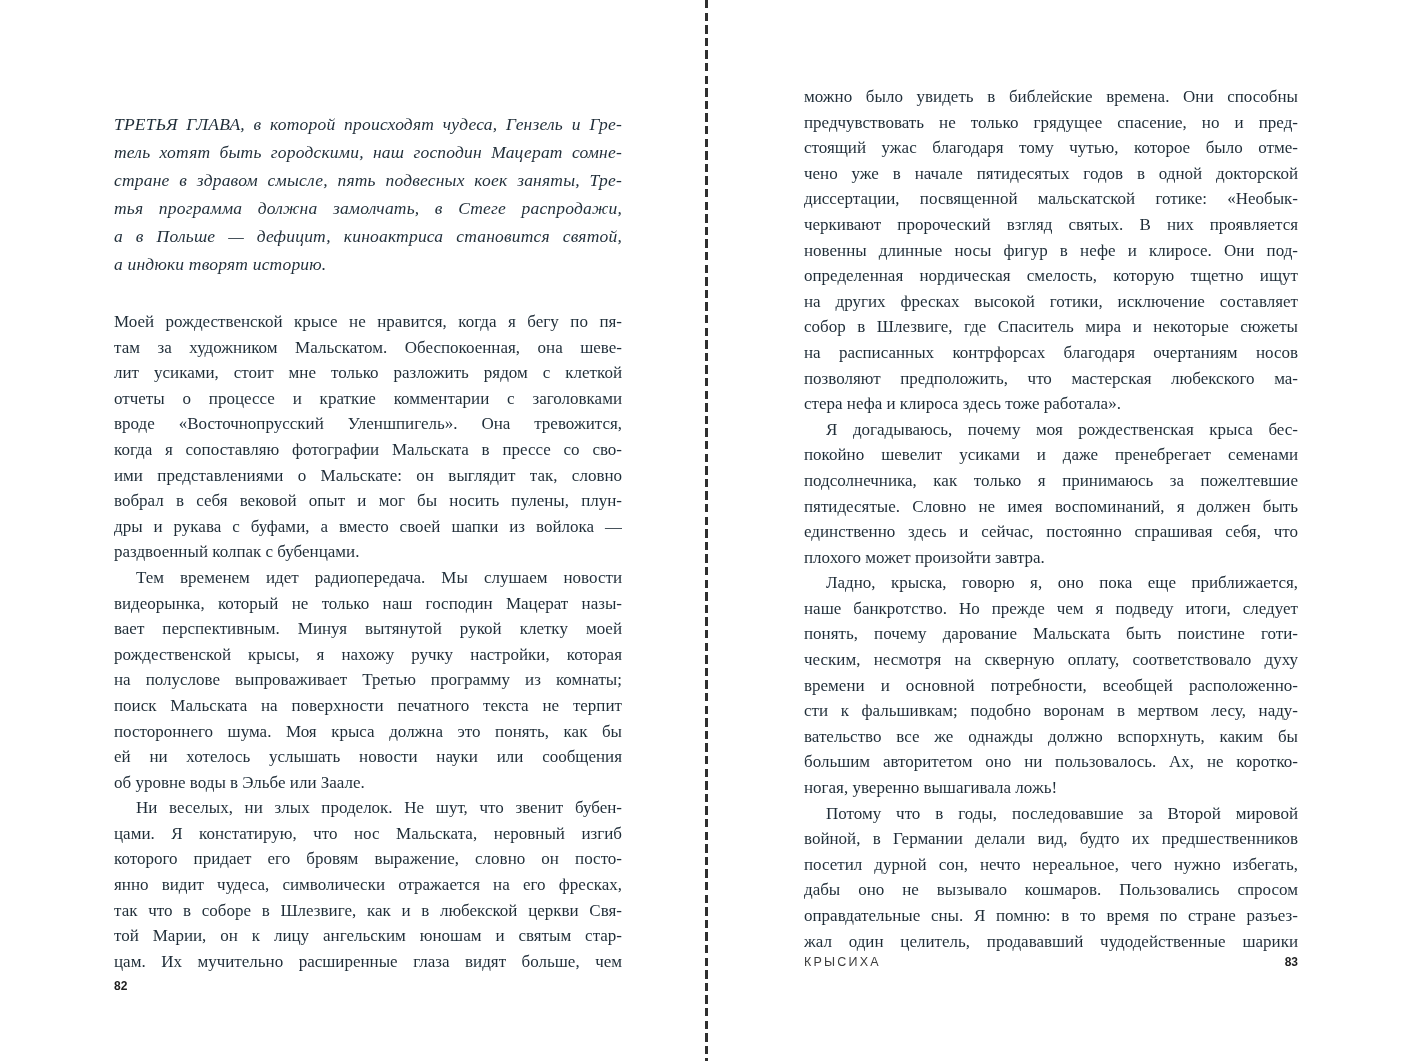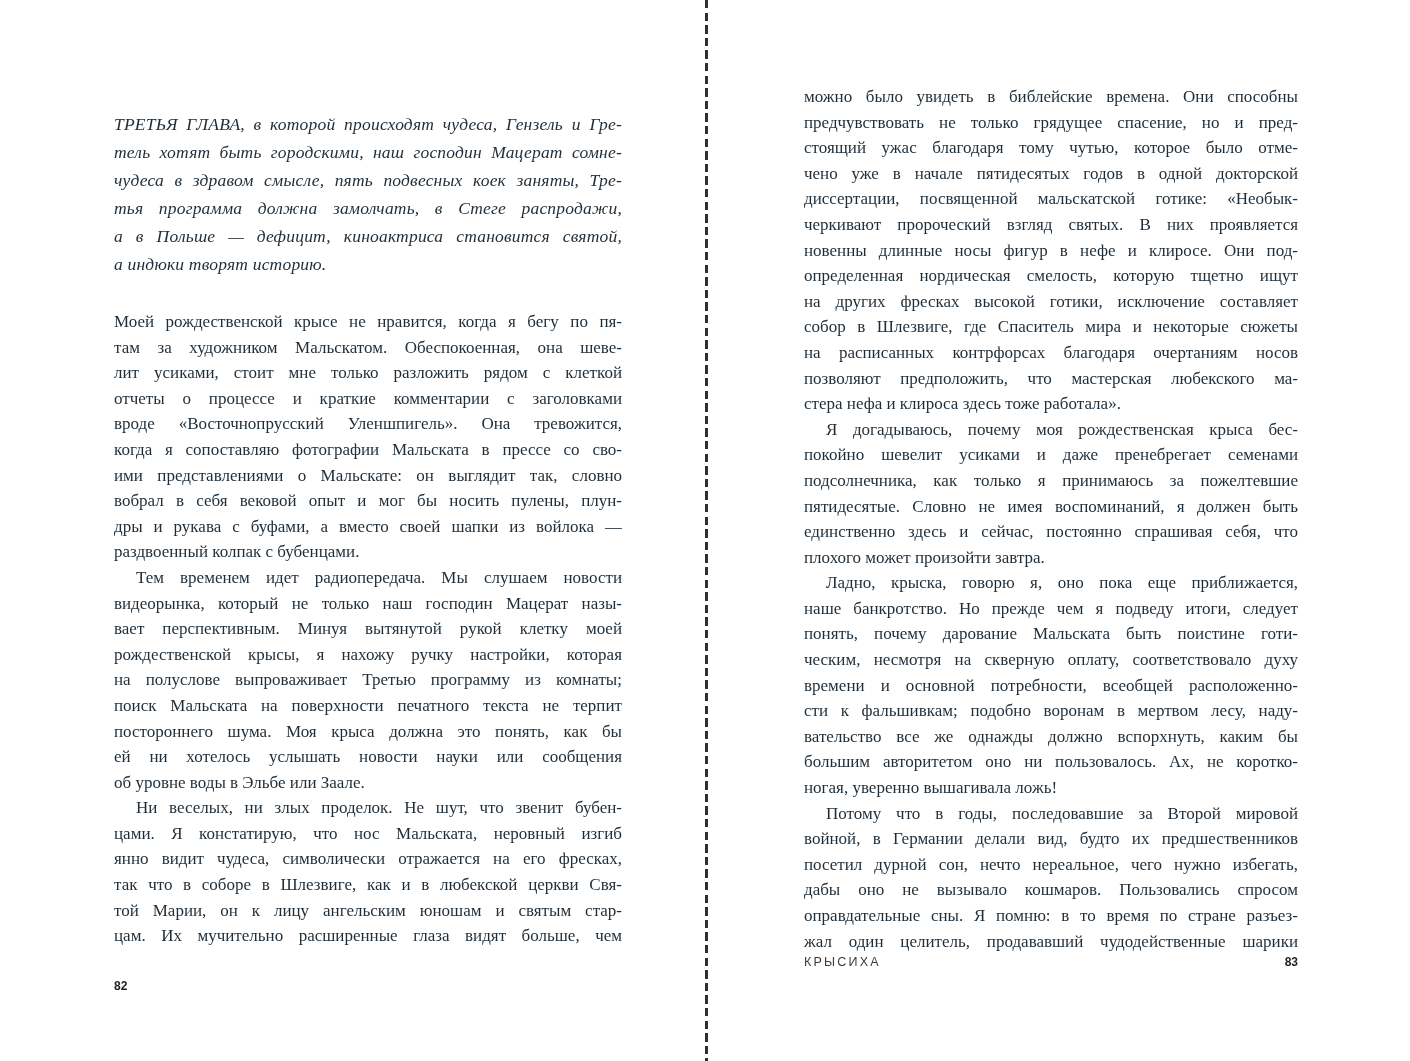--- a/index.html
+++ b/index.html
@@ -63,21 +63,21 @@
 </head>
 <body>
 
 <div class="spread">
 
   <section class="page left">
     <div class="chapter-heading">
         <div class="para">
           <div class="line">ТРЕТЬЯ ГЛАВА, в которой происходят чудеса, Гензель и Гре-</div>
           <div class="line">тель хотят быть городскими, наш господин Мацерат сомне-</div>
-          <div class="line">чудеса в здравом смысле, пять подвесных коек заняты, Тре-</div>
+          <div class="line">стране в здравом смысле, пять подвесных коек заняты, Тре-</div>
           <div class="line">тья программа должна замолчать, в Стеге распродажи,</div>
           <div class="line">а в Польше — дефицит, киноактриса становится святой,</div>
           <div class="line lastline">а индюки творят историю.</div>
         </div>
       </div>
     <div class="body-text">
         <div class="para">
           <div class="line">Моей рождественской крысе не нравится, когда я бегу по пя-</div>
           <div class="line">там за художником Мальскатом. Обеспокоенная, она шеве-</div>
           <div class="line">лит усиками, стоит мне только разложить рядом с клеткой</div>
@@ -96,20 +96,21 @@
           <div class="line">рождественской крысы, я нахожу ручку настройки, которая</div>
           <div class="line">на полуслове выпроваживает Третью программу из комнаты;</div>
           <div class="line">поиск Мальската на поверхности печатного текста не терпит</div>
           <div class="line">постороннего шума. Моя крыса должна это понять, как бы</div>
           <div class="line">ей ни хотелось услышать новости науки или сообщения</div>
           <div class="line lastline">об уровне воды в Эльбе или Заале.</div>
         </div>
         <div class="para indent">
           <div class="line">Ни веселых, ни злых проделок. Не шут, что звенит бубен-</div>
           <div class="line">цами. Я констатирую, что нос Мальската, неровный изгиб</div>
+          <div class="line">которого придает его бровям выражение, словно он посто-</div>
           <div class="line">янно видит чудеса, символически отражается на его фресках,</div>
           <div class="line">так что в соборе в Шлезвиге, как и в любекской церкви Свя-</div>
           <div class="line">той Марии, он к лицу ангельским юношам и святым стар-</div>
           <div class="line">цам. Их мучительно расширенные глаза видят больше, чем</div>
         </div>
       </div>
     <div class="footer">
       <span class="pagenum">82</span>
     </div>
   </section>

